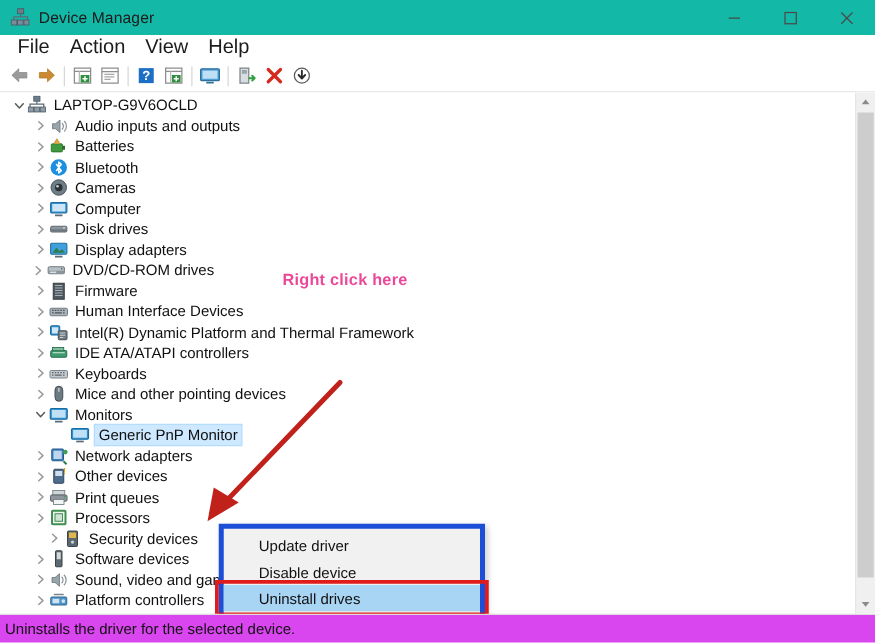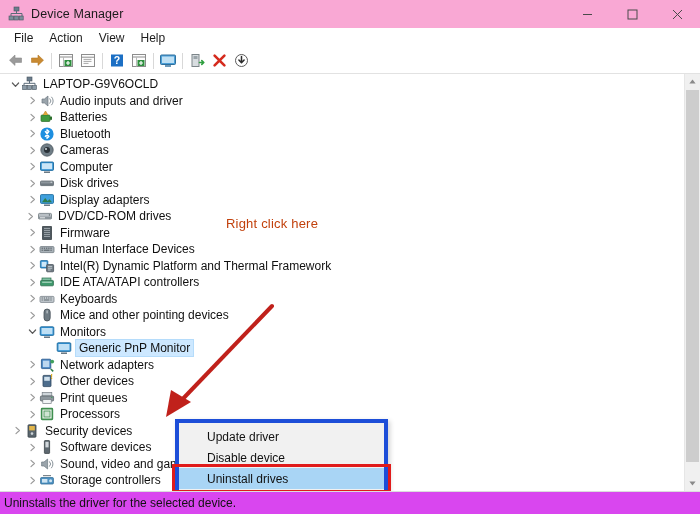--- a/index.html
+++ b/index.html
@@ -22,21 +22,21 @@
     background: #ffffff;
     display: flex;
     flex-direction: column;
   }
 
   
   .titlebar {
     height: 28px;
     display: flex;
     align-items: center;
-    background: #f9a8d4;
+    background: #14b8a6;
     flex: 0 0 auto;
     position: relative;
     justify-content: center;
   }
   .title-icon {
     width: 16px; height: 16px;
     margin-left: 8px; margin-right: 7px;
     position: relative;
     flex: 0 0 auto;
   }
@@ -65,21 +65,21 @@
   .menubar {
     height: 20px;
     display: flex;
     align-items: center;
     background: #ffffff;
     padding-left: 6px;
     flex: 0 0 auto;
   }
   .menuitem {
     padding: 1px 8px;
-    font-size: 12px;
+    font-size: 16px;
     color: #1b1b1b;
   }
 
   
   .toolbar {
     height: 25px;
     display: flex;
     align-items: center;
     background: #ffffff;
     border-bottom: 1px solid #e2e2e2;
@@ -219,22 +219,22 @@
     border: 3px solid #e01b1b;
     pointer-events: none;
     box-sizing: border-box;
   }
 
   
   .annot-text {
     position: absolute;
     left: 226px;
     top: 216px;
-    color: #c2410c;
-    font-weight: normal;
+    color: #ec4899;
+    font-weight: bold;
     font-size: 13px;
     letter-spacing: .2px;
     z-index: 25;
   }
   .annot-arrow {
     position: absolute;
     left: 150px;
     top: 228px;
     width: 130px;
     height: 120px;
@@ -377,21 +377,21 @@
         <div class="node" style="padding-left:25px">
           <span class="twisty">
             <svg width="9" height="9" viewBox="0 0 9 9">
               <path d="M3 1.4 L6.4 4.5 L3 7.6" fill="none" stroke="#9a9a9a" stroke-width="1.2" stroke-linecap="round" stroke-linejoin="round"></path>
             </svg>
           </span>
           <span class="node-icon"><svg width="16" height="16" viewBox="0 0 16 16">
               <path d="M3 6 h2.4 L9 3 v10 L5.4 10 H3 Z" fill="#9aa4ab" stroke="#6f7a82" stroke-width=".7" stroke-linejoin="round"></path>
               <path d="M10.6 5.4 a3.6 3.6 0 0 1 0 5.2 M12.4 3.8 a6 6 0 0 1 0 8.4" stroke="#8a949b" stroke-width="1" fill="none"></path>
             </svg></span>
-          <span class="node-label">Audio inputs and driver</span>
+          <span class="node-label">Audio inputs and outputs</span>
         </div>
         <div class="node" style="padding-left:25px">
           <span class="twisty">
             <svg width="9" height="9" viewBox="0 0 9 9">
               <path d="M3 1.4 L6.4 4.5 L3 7.6" fill="none" stroke="#9a9a9a" stroke-width="1.2" stroke-linecap="round" stroke-linejoin="round"></path>
             </svg>
           </span>
           <span class="node-icon"><svg width="16" height="16" viewBox="0 0 16 16">
               <rect x="2" y="6" width="9" height="6.5" rx="1" fill="#3f9a3f" stroke="#2c6f2c" stroke-width=".7"></rect>
               <rect x="11" y="7.6" width="2" height="3.2" fill="#2c6f2c"></rect>
@@ -620,21 +620,21 @@
             <svg width="9" height="9" viewBox="0 0 9 9">
               <path d="M3 1.4 L6.4 4.5 L3 7.6" fill="none" stroke="#9a9a9a" stroke-width="1.2" stroke-linecap="round" stroke-linejoin="round"></path>
             </svg>
           </span>
           <span class="node-icon"><svg width="16" height="16" viewBox="0 0 16 16">
               <rect x="2.6" y="2.6" width="10.8" height="10.8" rx=".6" fill="#f2f5f2" stroke="#3f8f4f" stroke-width="1.6"></rect>
               <rect x="5" y="5" width="6" height="6" fill="#cfe4d2" stroke="#3f8f4f" stroke-width=".8"></rect>
             </svg></span>
           <span class="node-label">Processors</span>
         </div>
-        <div class="node" style="padding-left:10px">
+        <div class="node" style="padding-left:36px">
           <span class="twisty">
             <svg width="9" height="9" viewBox="0 0 9 9">
               <path d="M3 1.4 L6.4 4.5 L3 7.6" fill="none" stroke="#9a9a9a" stroke-width="1.2" stroke-linecap="round" stroke-linejoin="round"></path>
             </svg>
           </span>
           <span class="node-icon"><svg width="16" height="16" viewBox="0 0 16 16">
               <rect x="4" y="1.8" width="8" height="12.4" rx=".8" fill="#5b666e" stroke="#3a444a" stroke-width=".8"></rect>
               <rect x="5.2" y="3" width="5.6" height="4.4" fill="#e3b64a"></rect>
               <circle cx="8" cy="10.6" r="1.3" fill="#cdd4d8"></circle>
             </svg></span>
@@ -669,21 +669,21 @@
             <svg width="9" height="9" viewBox="0 0 9 9">
               <path d="M3 1.4 L6.4 4.5 L3 7.6" fill="none" stroke="#9a9a9a" stroke-width="1.2" stroke-linecap="round" stroke-linejoin="round"></path>
             </svg>
           </span>
           <span class="node-icon"><svg width="16" height="16" viewBox="0 0 16 16">
               <rect x="1.6" y="5.6" width="12.8" height="6.4" rx=".8" fill="#4f93c4" stroke="#2f6a94" stroke-width=".8"></rect>
               <rect x="3" y="7" width="5.4" height="3.6" fill="#cfe4f2"></rect>
               <circle cx="11.6" cy="8.8" r="1.5" fill="#cfe4f2"></circle>
               <path d="M4 3.6 h8" stroke="#7c868c" stroke-width="1.2"></path>
             </svg></span>
-          <span class="node-label">Storage controllers</span>
+          <span class="node-label">Platform controllers</span>
         </div>
         <div class="node" style="padding-left:25px">
           <span class="twisty"></span>
           <span class="node-icon"><svg width="16" height="16" viewBox="0 0 16 16">
               <rect x="1.6" y="4.4" width="12.8" height="7.6" rx=".8" fill="#3f8fc8" stroke="#27618c" stroke-width=".8"></rect>
               <rect x="3" y="5.8" width="6" height="4.8" fill="#c9e2f4"></rect>
               <path d="M10.4 6.4 h3 M10.4 8.2 h3 M10.4 10 h3" stroke="#d5e8f6" stroke-width=".9"></path>
             </svg></span>
           <span class="node-label">System devices</span>
         </div>

